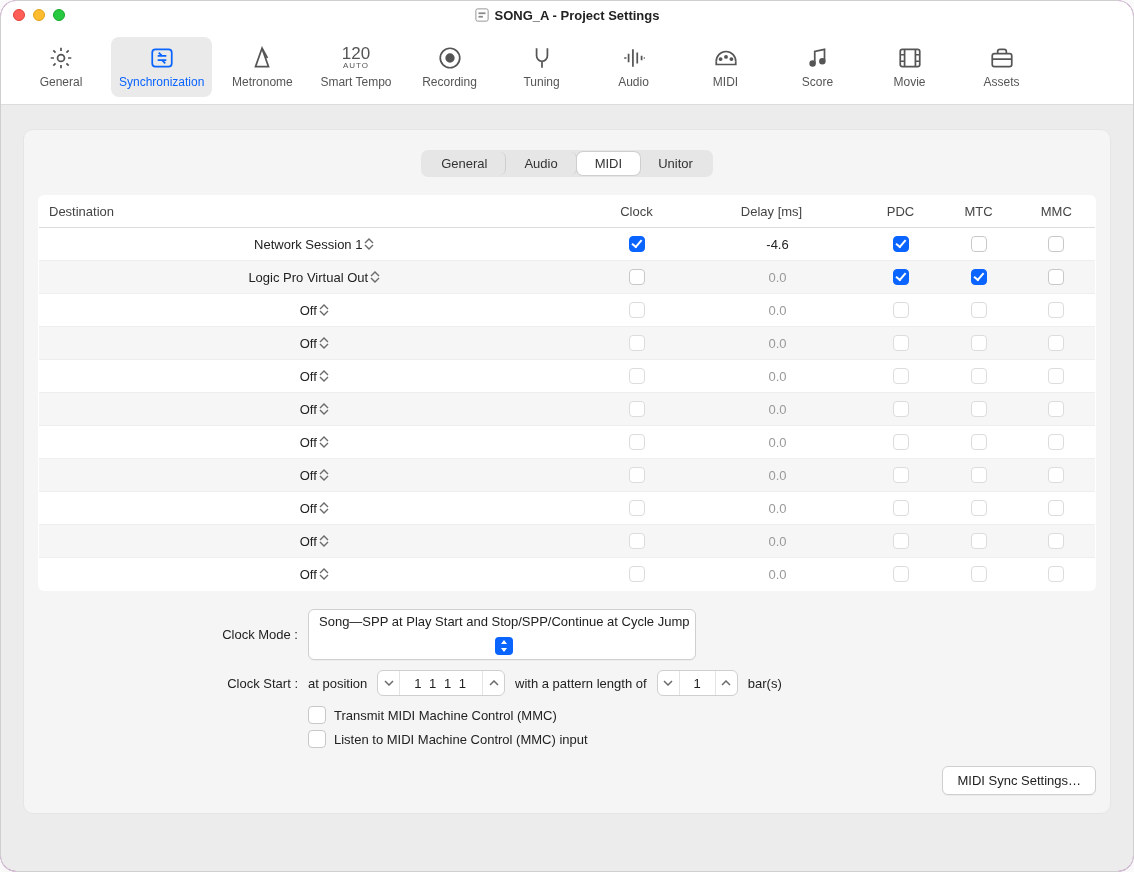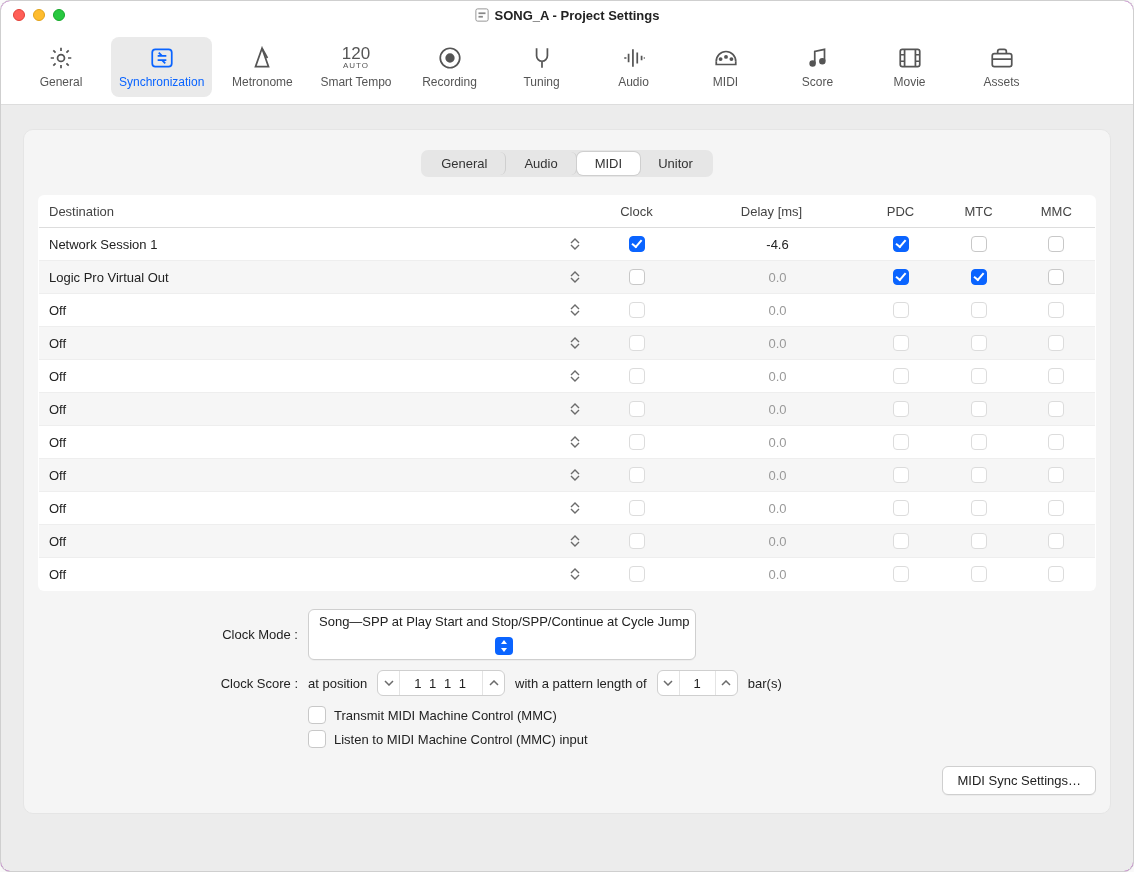--- a/index.html
+++ b/index.html
@@ -6,21 +6,21 @@
   html, body { margin:0; padding:0; }
   body {
     font-family: -apple-system, BlinkMacSystemFont, "Helvetica Neue", Arial, sans-serif;
     font-size: 13px;
     color: #222;
     width:1134px; height:872px;
     background:#fff;
   }
   .window {
     position:absolute; inset:0;
-    border:1px solid #cfcfcf; border-radius:10px;
+    border:1px solid #cfcfcf; border-radius:16px;
     background:#a21caf;
     overflow:hidden;
     box-shadow:0 2px 20px rgba(0,0,0,0.08);
   }
   
   .titlebar {
     height:28px;
     display:flex; align-items:center;
     position:relative;
     background:#fff;
@@ -90,21 +90,21 @@
   table.dest td {
     padding:7px 10px; font-size:13px;
     border-bottom:1px solid #eee;
   }
   table.dest tr:nth-child(even) td { background:#f6f6f6; }
   table.dest tr:last-child td { border-bottom:none; }
   .col-dest { width:auto; }
   .col-clock { width:90px; }
   .col-delay { width:180px; }
   .col-pdc, .col-mtc, .col-mmc { width:78px; }
-  .destcell { display:flex; align-items:center; justify-content:space-between; }
+  .destcell { display:flex; align-items:center; justify-content:center; }
   .stepper-icon {
     width:14px; height:18px; display:inline-flex; flex-direction:column; align-items:center; justify-content:center;
     color:#6b6b6b;
   }
   .stepper-icon svg { display:block; }
   .delay { color:#999;margin-left:12px; }
   .delay.active { color:#222; }
   .chk {
     width:16px; height:16px; border-radius:4px; border:1px solid #c8c8c8; background:#fff;
     display:inline-flex; align-items:center; justify-content:center;
@@ -541,21 +541,21 @@
             <span>Song—SPP at Play Start and Stop/SPP/Continue at Cycle Jump</span>
             <span class="caret">
               <svg width="10" height="12" viewBox="0 0 10 12" fill="currentColor">
                   <path d="M5 0l3 4H2zM5 12L2 8h6z"></path>
                 </svg>
             </span>
           </div>
         </div>
 
         <div class="form-row">
-          <span class="lab">Clock Score :</span>
+          <span class="lab">Clock Start :</span>
           <span>at position</span>
           <div class="numbox">
             <span class="nbtn left">
                 <svg width="10" height="6" viewBox="0 0 10 6" fill="none" stroke="currentColor" stroke-width="1.5">
                   <path d="M1 1l4 4 4-4"></path>
                 </svg>
               </span>
             <span class="nval">1  1  1      1</span>
             <span class="nbtn right">
                 <svg width="10" height="6" viewBox="0 0 10 6" fill="none" stroke="currentColor" stroke-width="1.5">

